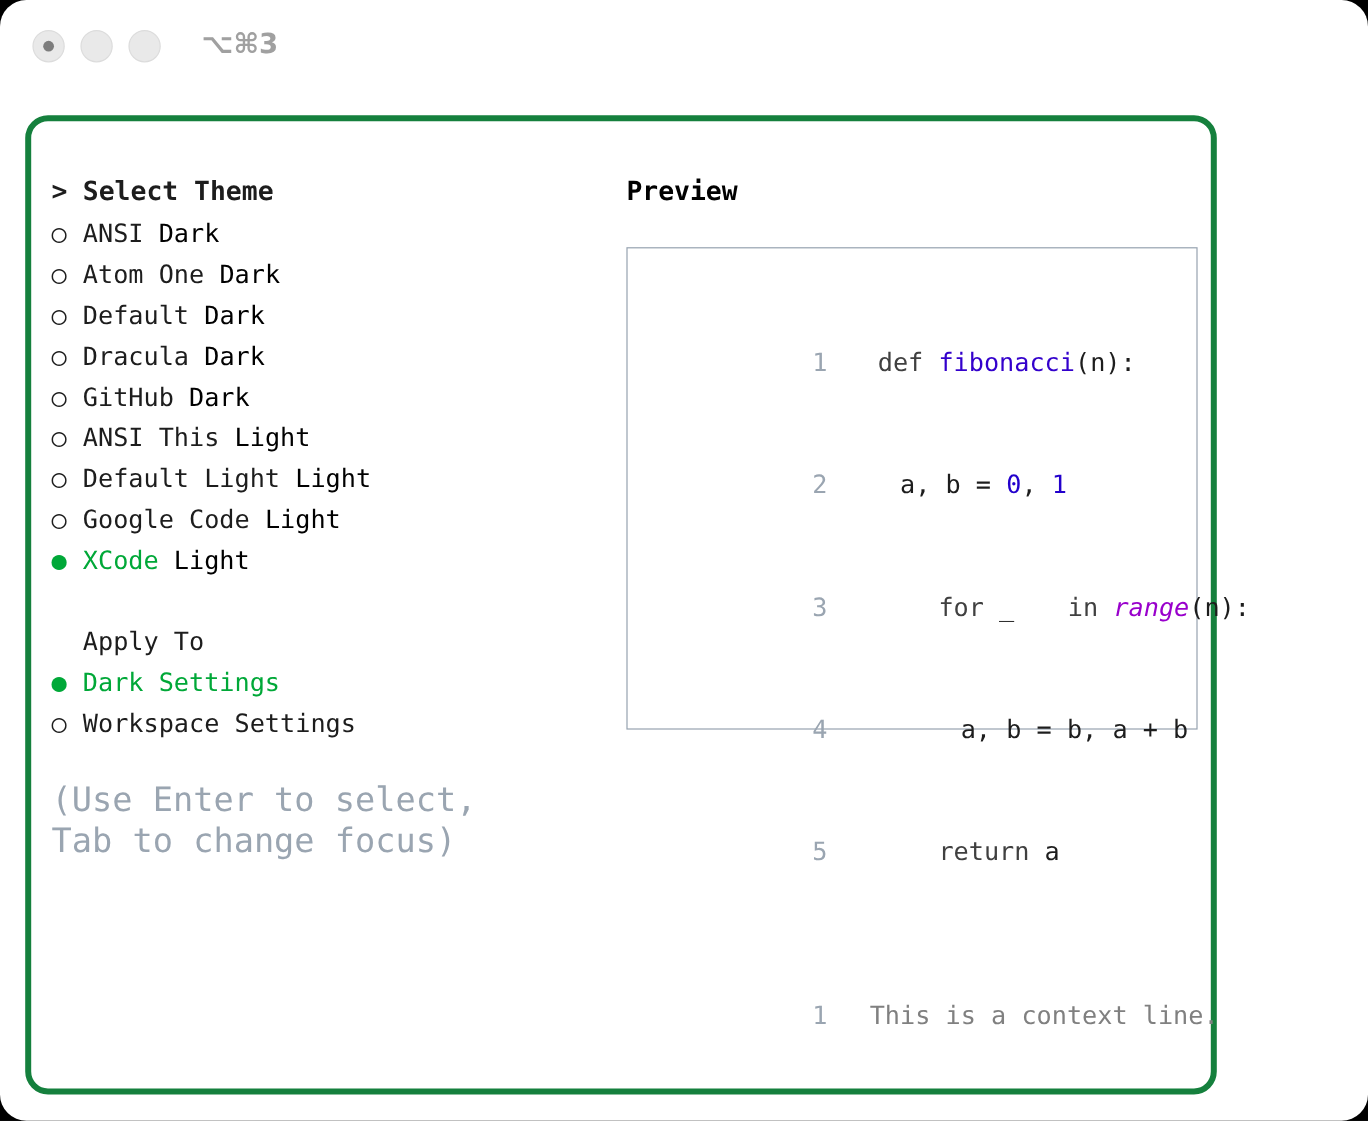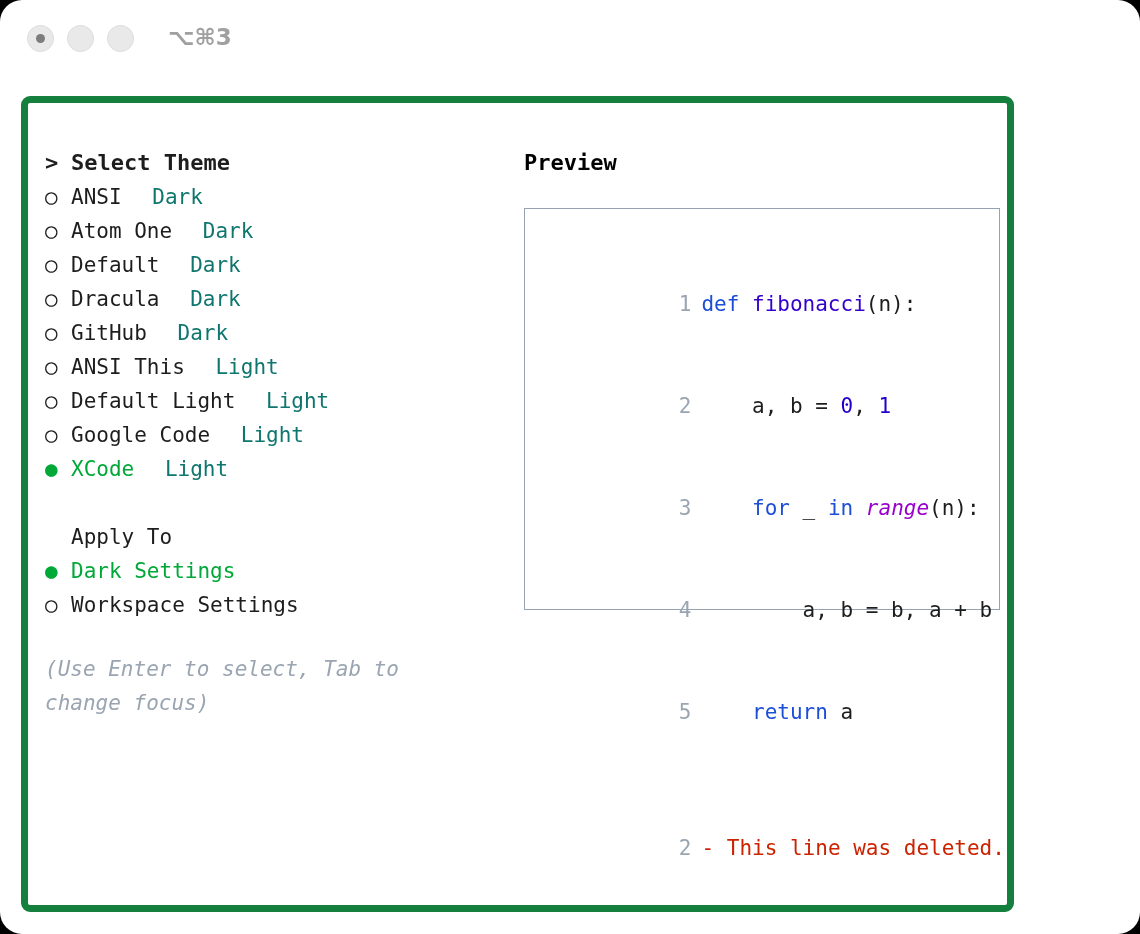--- a/index.html
+++ b/index.html
@@ -67,22 +67,22 @@
     font-family: "DejaVu Sans", sans-serif;
   }
 
   
   .card {
     position: absolute;
     left: 21px;
     top: 96px;
     width: 993px;
     height: 816px;
-    border: 7px solid #15803d;
-    border-radius: 9px;
+    border: 5px solid #15803d;
+    border-radius: 19px;
     background: #ffffff;
     box-sizing: border-box;
   }
 
   
   .left-col {
     position: absolute;
     left: 17px;
     top: 43px;
     width: 440px;
@@ -104,34 +104,32 @@
     font-weight: bold;
     font-size: 22px;
     color: #000000;
   }
   .row.selected .marker,
   .row.selected .label {
     color: #00a838;
   }
   .row .label { color: #1d1d1d; }
   .row .tag {
-    color: #0f766e;
-    margin-left: 18px;
+    color: #000000;
   }
   .row.sub-header .marker { color: transparent; }
 
   .spacer-sm { height: 34px; }
 
   .hint {
     margin-top: 30px;
-    font-size: 21px;
+    font-size: 28px;
     line-height: 34px;
     color: #9aa5b1;
     width: 400px;
-    font-style: italic;
   }
 
   
   .right-col {
     position: absolute;
     left: 496px;
     top: 43px;
     width: 490px;
   }
   .preview-title {
@@ -154,21 +152,21 @@
     white-space: pre;
     color: #1d1d1d;
   }
   .ln {
     display: inline-block;
     width: 26px;
     text-align: right;
     color: #9aa5b1;
     margin-right: 10px;
   }
-  .kw   { color: #1d4ed8; }
+  .kw   { color: #404040; margin-left: 32px; }
   .fn   { color: #3300cc; }
   .num  { color: #2200cc; }
   .bi   { color: #9900cc; font-style: italic; }
   .plain{ color: #1d1d1d; }
   .ctx  { color: #808080; }
   .del  { color: #cc2200; }
   .gap  { height: 34px; }
 </style>
 </head>
 <body>
@@ -262,20 +260,23 @@
         <div class="code-line">
           <span class="ln">4</span><span class="plain">        a, b = b, a + b</span>
         </div>
 
         <div class="code-line">
           <span class="ln">5</span><span class="plain">    </span><span class="kw">return</span><span class="plain"> a</span>
         </div>
 
         <div class="gap"></div>
 
+        <div class="code-line">
+          <span class="ln">1</span><span class="ctx"> </span><span class="ctx"> This is a context line.</span>
+        </div>
 
         <div class="code-line">
           <span class="ln">2</span><span class="del">-</span><span class="del"> This line was deleted.</span>
         </div>
 
       </div>
     </div>
 
   </div>
 </div>

